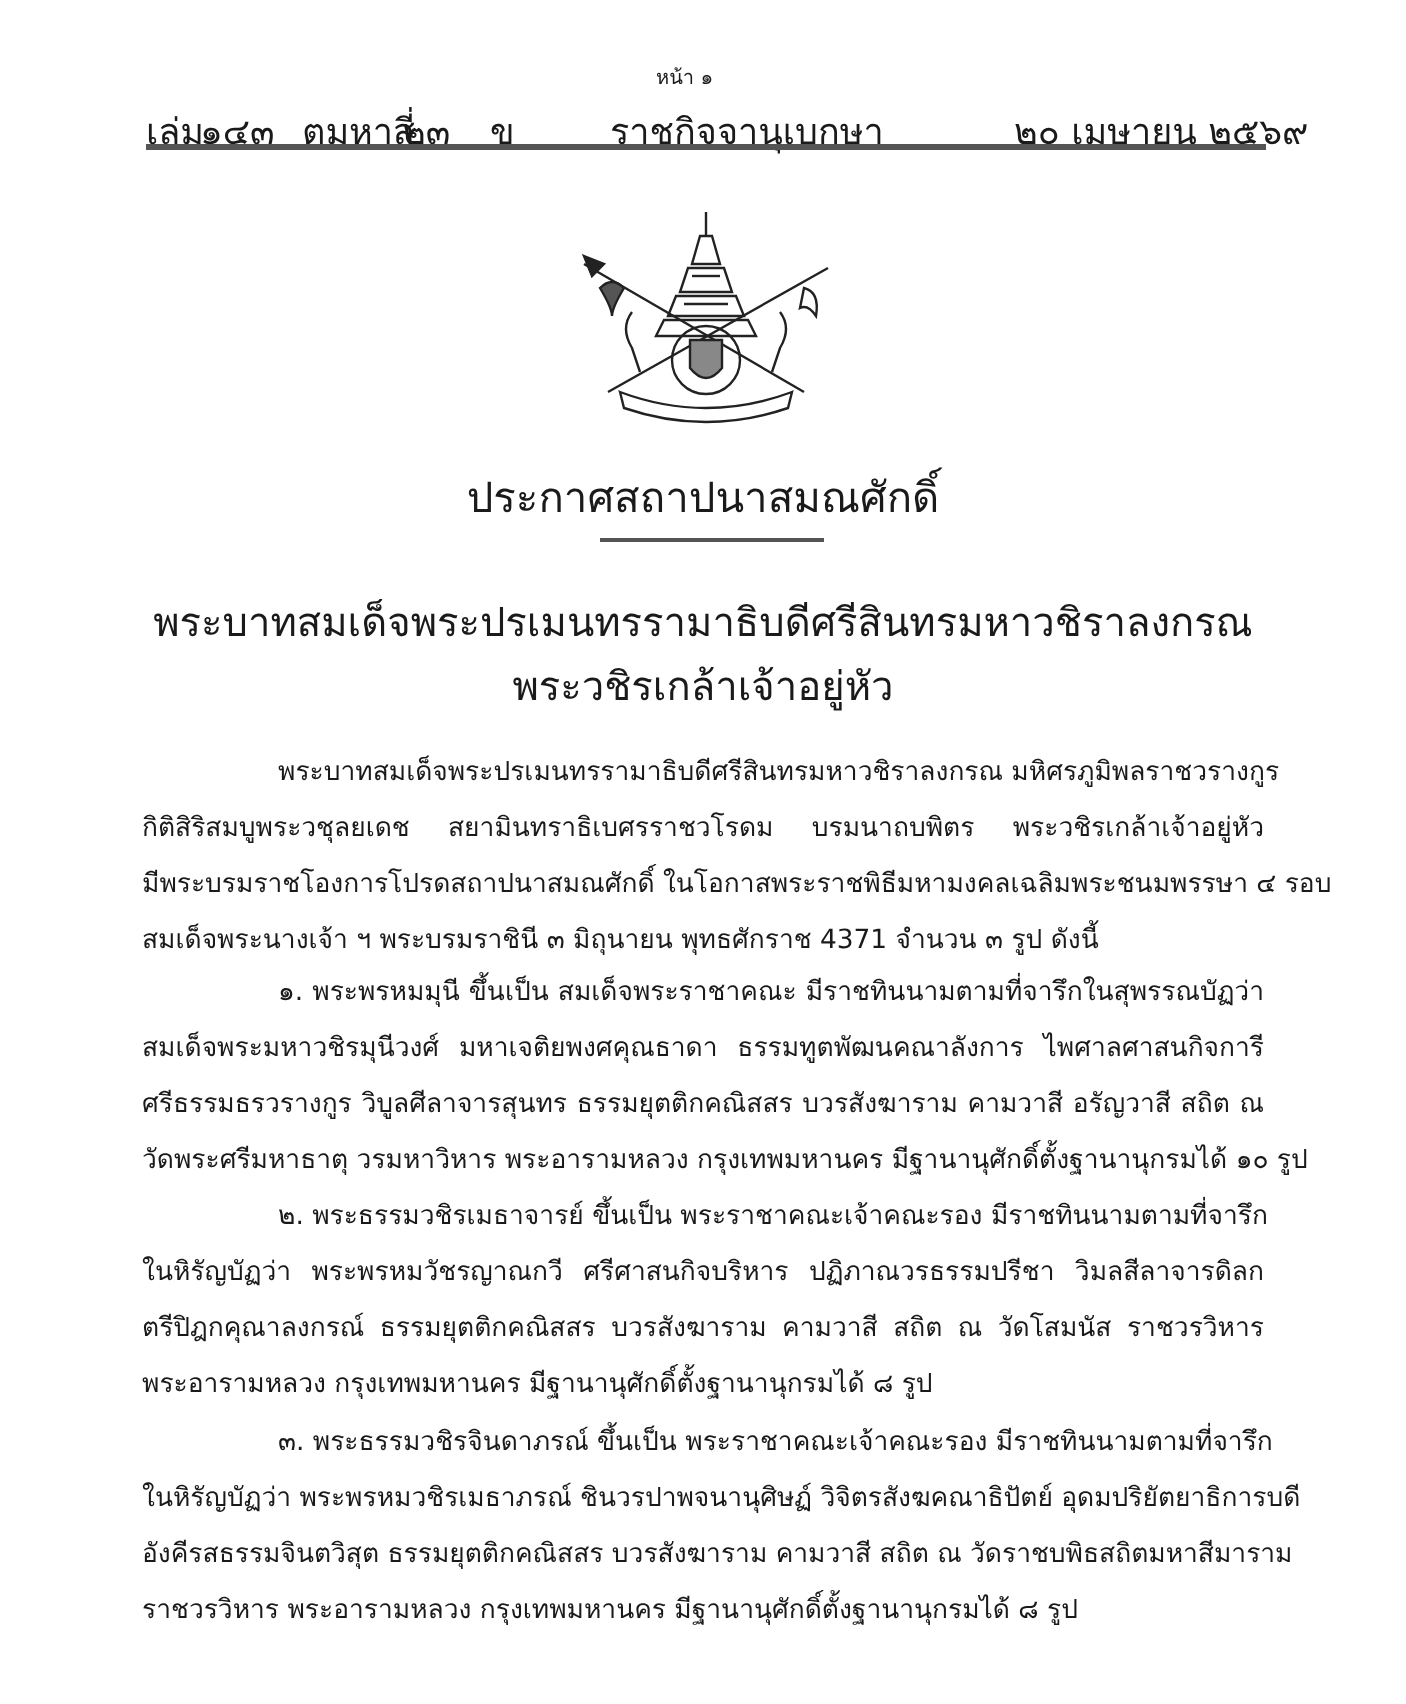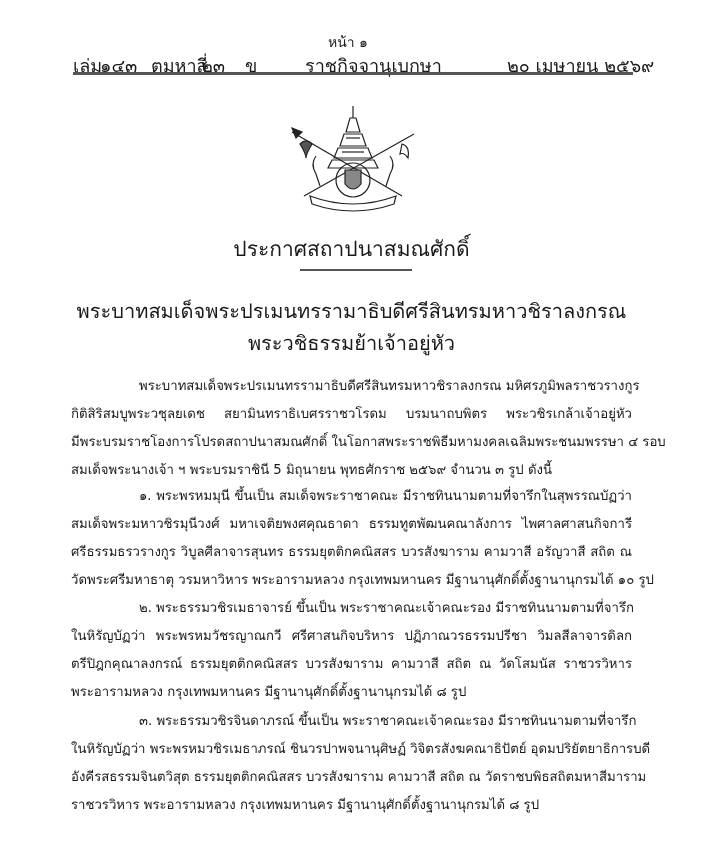--- a/index.html
+++ b/index.html
@@ -1,20 +1,20 @@
 <!DOCTYPE html>
 <html><head>
 <meta charset="utf-8">
 <style>
   html, body { margin: 0; padding: 0; background: #ffffff; }
   body { width: 703px; height: 852px; position: relative; overflow: hidden;
          font-family: "DejaVu Sans", "Liberation Sans", sans-serif; color: #1a1a1a; }
   .abs { position: absolute; white-space: nowrap; }
   .hdr { font-size: 18px; top: 51px; }
-  .page-no { font-size: 14px; top: 31px; left: 328px; text-align: center; }
+  .page-no { font-size: 10px; top: 31px; left: 328px; text-align: center; }
   .rule { position: absolute; left: 73px; width: 560px; top: 72px; height: 3px; background: #555; }
   .emblem { position: absolute; left: 290px; top: 104px; width: 126px; height: 110px; }
   .ann-title { font-size: 21px; top: 232px; left: 0; width: 703px; text-align: center; }
   .short-rule { position: absolute; left: 300px; width: 112px; top: 269px; height: 2px; background: #555; }
   .king-title { font-size: 20px; left: 0; width: 703px; text-align: center; }
   .body-line { font-size: 13.2px; left: 71px; width: 561px; }
   .justify { text-align: justify; text-align-last: justify; }
   .indent { padding-left: 68px; box-sizing: border-box; }
 </style>
 </head>
@@ -53,26 +53,26 @@
     <path d="M26 52 q-6 8 0 18 l4 12"></path>
     <path d="M100 52 q6 8 0 18 l-4 12"></path>
 
     <path d="M20 92 Q63 108 106 92 L104 100 Q63 114 22 100 Z" fill="#fff"></path>
   </svg>
 </div>
 
 <div class="abs ann-title">ประกาศสถาปนาสมณศักดิ์</div>
 <div class="short-rule"></div>
 <div class="abs king-title" style="top:295px">พระบาทสมเด็จพระปรเมนทรรามาธิบดีศรีสินทรมหาวชิราลงกรณ</div>
-<div class="abs king-title" style="top:327px">พระวชิธรรมย้าเจ้าอยู่หัว</div>
+<div class="abs king-title" style="top:327px">พระวชิรเกล้าเจ้าอยู่หัว</div>
 
 <div class="abs body-line justify indent" style="top:375px">พระบาทสมเด็จพระปรเมนทรรามาธิบดีศรีสินทรมหาวชิราลงกรณ มหิศรภูมิพลราชวรางกูร</div>
 <div class="abs body-line justify" style="top:403px">กิติสิริสมบูพระวชุลยเดช สยามินทราธิเบศรราชวโรดม บรมนาถบพิตร พระวชิรเกล้าเจ้าอยู่หัว</div>
 <div class="abs body-line justify" style="top:431px">มีพระบรมราชโองการโปรดสถาปนาสมณศักดิ์ ในโอกาสพระราชพิธีมหามงคลเฉลิมพระชนมพรรษา ๔ รอบ</div>
-<div class="abs body-line" style="top:459px">สมเด็จพระนางเจ้า ฯ พระบรมราชินี 5 มิถุนายน พุทธศักราช ๒๕๖๙ จำนวน ๓ รูป ดังนี้</div>
+<div class="abs body-line" style="top:459px">สมเด็จพระนางเจ้า ฯ พระบรมราชินี ๓ มิถุนายน พุทธศักราช 4371 จำนวน ๓ รูป ดังนี้</div>
 
 <div class="abs body-line justify indent" style="top:485px">๑. พระพรหมมุนี ขึ้นเป็น สมเด็จพระราชาคณะ มีราชทินนามตามที่จารึกในสุพรรณบัฏว่า</div>
 <div class="abs body-line justify" style="top:513px">สมเด็จพระมหาวชิรมุนีวงศ์ มหาเจติยพงศคุณธาดา ธรรมทูตพัฒนคณาลังการ ไพศาลศาสนกิจการี</div>
 <div class="abs body-line justify" style="top:541px">ศรีธรรมธรวรางกูร วิบูลศีลาจารสุนทร ธรรมยุตติกคณิสสร บวรสังฆาราม คามวาสี อรัญวาสี สถิต ณ</div>
 <div class="abs body-line justify" style="top:569px">วัดพระศรีมหาธาตุ วรมหาวิหาร พระอารามหลวง กรุงเทพมหานคร มีฐานานุศักดิ์ตั้งฐานานุกรมได้ ๑๐ รูป</div>
 
 <div class="abs body-line justify indent" style="top:597px">๒. พระธรรมวชิรเมธาจารย์ ขึ้นเป็น พระราชาคณะเจ้าคณะรอง มีราชทินนามตามที่จารึก</div>
 <div class="abs body-line justify" style="top:625px">ในหิรัญบัฏว่า พระพรหมวัชรญาณกวี ศรีศาสนกิจบริหาร ปฏิภาณวรธรรมปรีชา วิมลสีลาจารดิลก</div>
 <div class="abs body-line justify" style="top:653px">ตรีปิฎกคุณาลงกรณ์ ธรรมยุตติกคณิสสร บวรสังฆาราม คามวาสี สถิต ณ วัดโสมนัส ราชวรวิหาร</div>
 <div class="abs body-line" style="top:681px">พระอารามหลวง กรุงเทพมหานคร มีฐานานุศักดิ์ตั้งฐานานุกรมได้ ๘ รูป</div>

